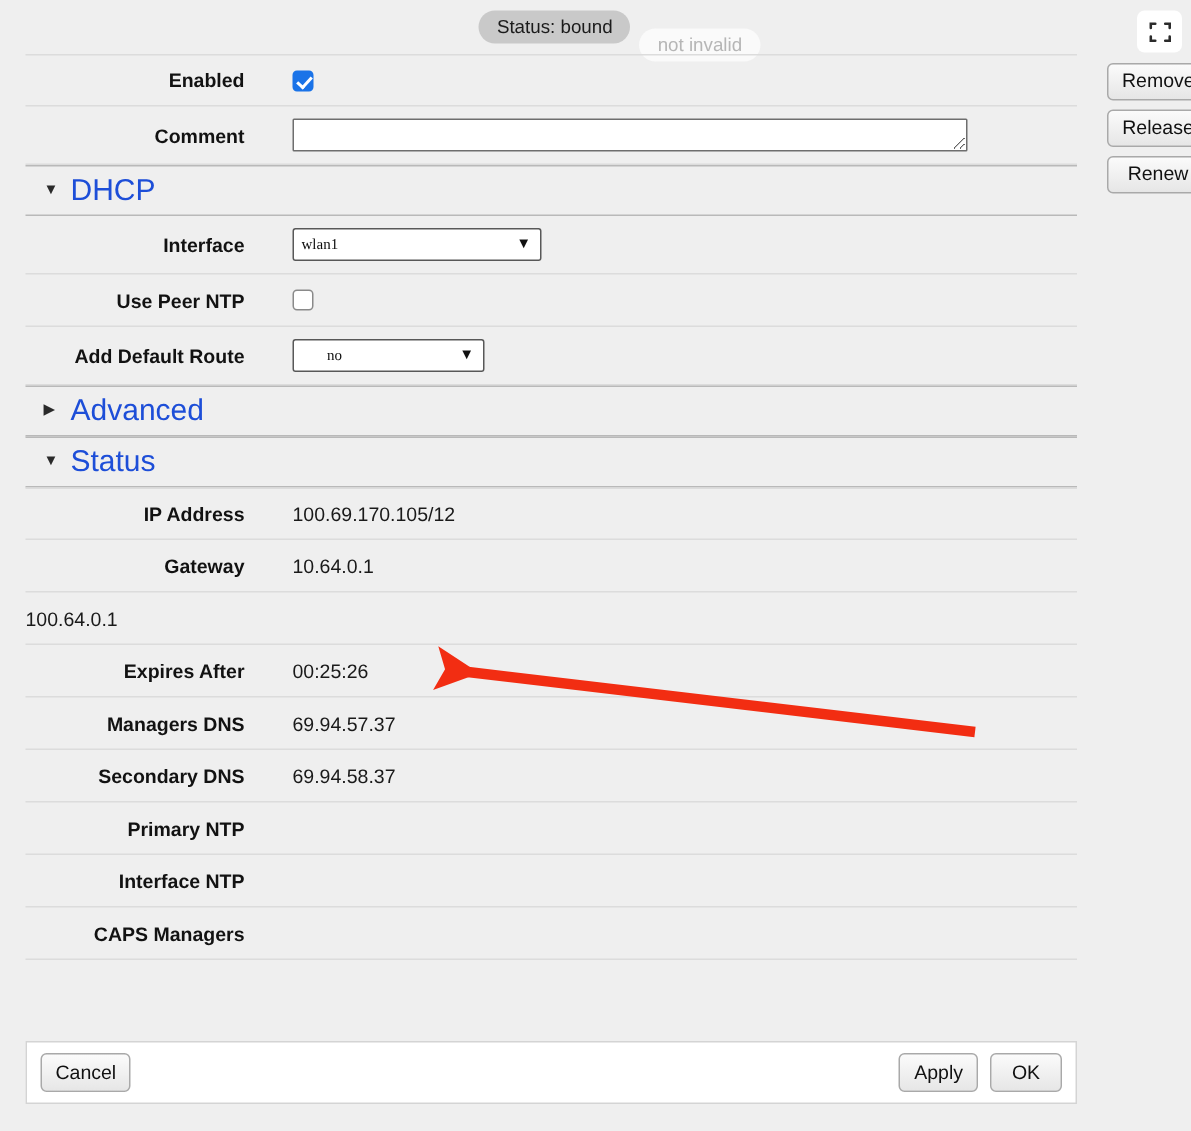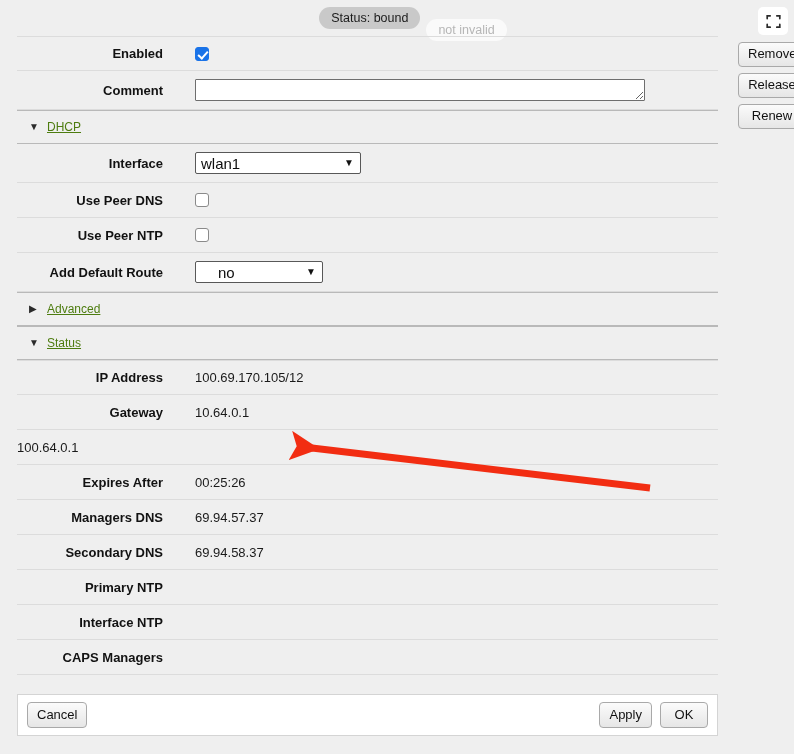--- a/index.html
+++ b/index.html
@@ -133,23 +133,22 @@
     gap: 8px;
     cursor: pointer;
   }
   .section .tri {
     font-size: 10px;
     color: #2a2a2a;
     line-height: 1;
     width: 10px;
   }
   .section .sec-title {
-    font-size: 12px;
-    color: #4d7c0f;
-    text-decoration: underline;
+    font-size: 20px;
+    color: #1d4ed8;
   }
 
   
   input[type=checkbox].cb {
     -webkit-appearance: none;
     appearance: none;
     margin: 0;
     width: 14px; height: 14px;
     border: 1px solid #8a8a8a;
     border-radius: 3px;
@@ -181,22 +180,22 @@
     font-family: "Liberation Sans", sans-serif;
     font-size: 12px;
     padding: 2px 3px;
     overflow: hidden;
     outline: none;
   }
 
   select.sel {
     -webkit-appearance: none;
     appearance: none;
-    font-family: Liberation Sans, sans-serif;
-    font-size: 15px;
+    font-family: Liberation Serif, serif;
+    font-size: 10px;
     color: #0d0d0d;
     background-color: #ffffff;
     border: 1px solid #585858;
     border-radius: 2px;
     height: 22px;
     padding: 0 22px 0 5px;
     cursor: pointer;
     outline: none;
   }
   .selwrap { position: relative; display: inline-flex; align-items: center; }
@@ -287,26 +286,20 @@
     <div class="row row-tall">
       <div class="lbl">Interface</div>
       <div class="val">
         <span class="selwrap">
           <select class="sel sel-iface"><option value="wlan1">wlan1</option></select>
           <span class="chev">▼</span>
         </span>
       </div>
     </div>
 
-    <div class="row">
-      <div class="lbl">Use Peer DNS</div>
-      <div class="val">
-        <input type="checkbox" class="cb" style="">
-      </div>
-    </div>
 
     <div class="row">
       <div class="lbl">Use Peer NTP</div>
       <div class="val">
         <input type="checkbox" class="cb" style="">
       </div>
     </div>
 
     <div class="row row-tall">
       <div class="lbl">Add Default Route</div>

